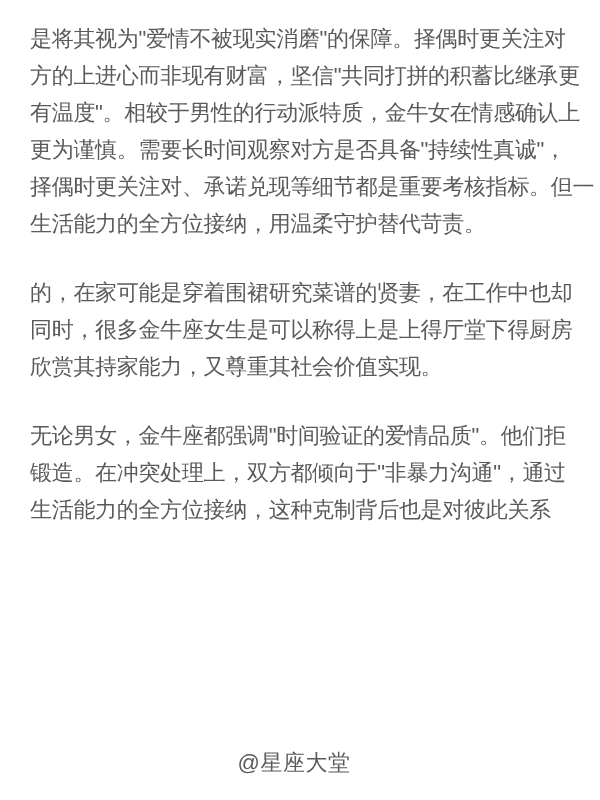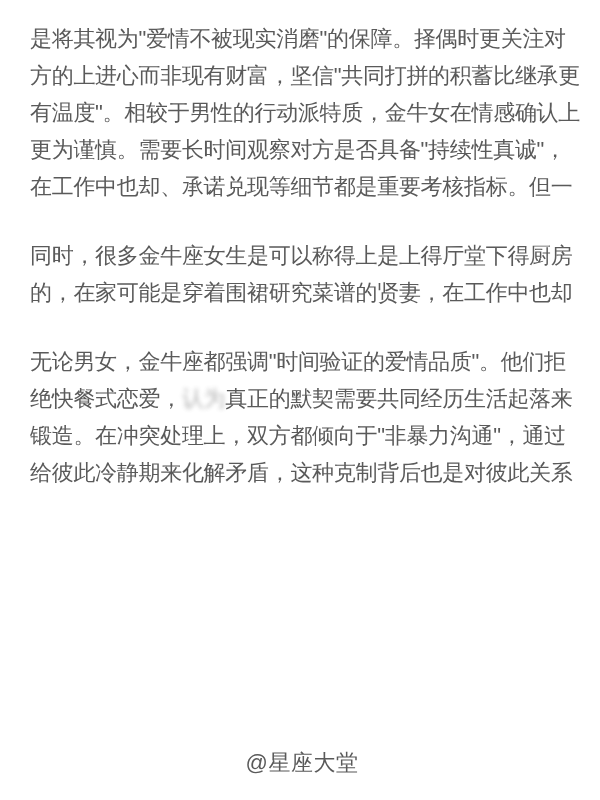--- a/index.html
+++ b/index.html
@@ -32,46 +32,47 @@
   .line {
     white-space: nowrap;
     height: 37px;
   }
   .blurred {
     filter: blur(2px);
     opacity: 0.45;
   }
   .footer {
     position: absolute;
-    left: 32px;
+    left: 24px;
     top: 744px;
     width: 540px;
     text-align: center;
     color: #5a5a5a;
     font-size: 22px;
     line-height: 37px;
     letter-spacing: 0.5px;
   }
 </style>
 </head>
 <body>
 
 <div class="article">
     <div class="paragraph">
       <div class="line"><span>是将其视为"爱情不被现实消磨"的保障。择偶时更关注对</span></div>
       <div class="line"><span>方的上进心而非现有财富，坚信"共同打拼的积蓄比继承更</span></div>
       <div class="line"><span>有温度"。相较于男性的行动派特质，金牛女在情感确认上</span></div>
       <div class="line"><span>更为谨慎。需要长时间观察对方是否具备"持续性真诚"，</span></div>
-      <div class="line"><span>在工作中也却、承诺兑现等细节都是重要考核指标。但一</span></div>
+      <div class="line"><span>择偶时更关注对、承诺兑现等细节都是重要考核指标。但一</span></div>
+      <div class="line"><span>生活能力的全方位接纳，用温柔守护替代苛责。</span></div>
     </div>
     <div class="paragraph">
+      <div class="line"><span>的，在家可能是穿着围裙研究菜谱的贤妻，在工作中也却</span></div>
       <div class="line"><span>同时，很多金牛座女生是可以称得上是上得厅堂下得厨房</span></div>
-      <div class="line"><span>的，在家可能是穿着围裙研究菜谱的贤妻，在工作中也却</span></div>
+      <div class="line"><span>欣赏其持家能力，又尊重其社会价值实现。</span></div>
     </div>
     <div class="paragraph">
       <div class="line"><span>无论男女，金牛座都强调"时间验证的爱情品质"。他们拒</span></div>
-      <div class="line"><span>绝快餐式恋爱，</span><span class="blurred">认为</span><span>真正的默契需要共同经历生活起落来</span></div>
       <div class="line"><span>锻造。在冲突处理上，双方都倾向于"非暴力沟通"，通过</span></div>
-      <div class="line"><span>给彼此冷静期来化解矛盾，这种克制背后也是对彼此关系</span></div>
+      <div class="line"><span>生活能力的全方位接纳，这种克制背后也是对彼此关系</span></div>
     </div>
   </div>
 
 <div class="footer">@星座大堂</div>
 
 </body></html>

